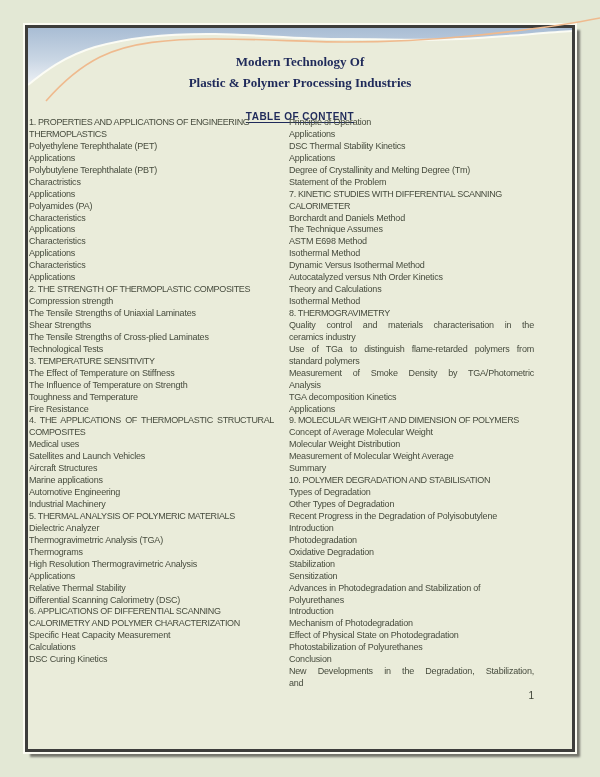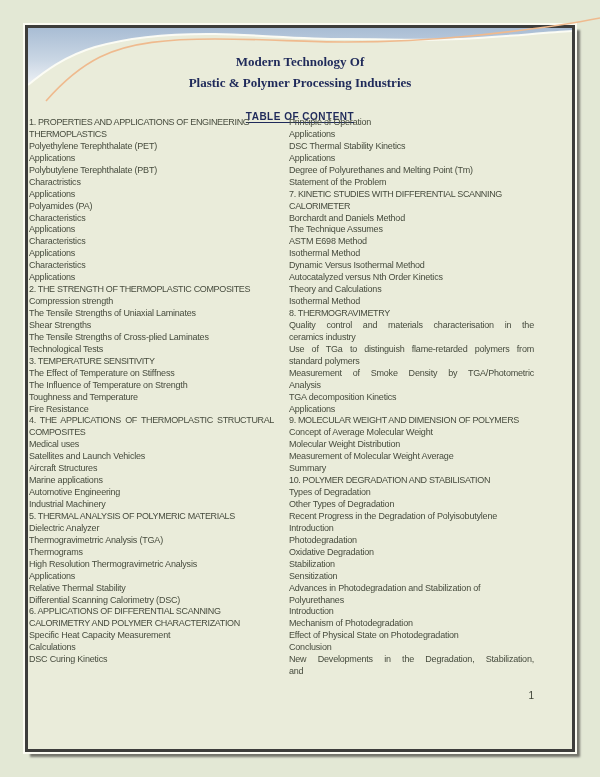--- a/index.html
+++ b/index.html
@@ -128,21 +128,21 @@
       <div class="toc-line caps">CALORIMETRY AND POLYMER CHARACTERIZATION</div>
       <div class="toc-line">Specific Heat Capacity Measurement</div>
       <div class="toc-line">Calculations</div>
       <div class="toc-line">DSC Curing Kinetics</div>
     </div>
   <div class="col">
       <div class="toc-line">Principle of Operation</div>
       <div class="toc-line">Applications</div>
       <div class="toc-line">DSC Thermal Stability Kinetics</div>
       <div class="toc-line">Applications</div>
-      <div class="toc-line">Degree of Polyurethanes and Melting Point (Tm)</div>
+      <div class="toc-line">Degree of Crystallinity and Melting Degree (Tm)</div>
       <div class="toc-line">Statement of the Problem</div>
       <div class="toc-line caps">7. KINETIC STUDIES WITH DIFFERENTIAL SCANNING</div>
       <div class="toc-line caps">CALORIMETER</div>
       <div class="toc-line">Borchardt and Daniels Method</div>
       <div class="toc-line">The Technique Assumes</div>
       <div class="toc-line">ASTM E698 Method</div>
       <div class="toc-line">Isothermal Method</div>
       <div class="toc-line">Dynamic Versus Isothermal Method</div>
       <div class="toc-line">Autocatalyzed versus Nth Order Kinetics</div>
       <div class="toc-line">Theory and Calculations</div>
@@ -168,19 +168,20 @@
       <div class="toc-line">Introduction</div>
       <div class="toc-line">Photodegradation</div>
       <div class="toc-line">Oxidative Degradation</div>
       <div class="toc-line">Stabilization</div>
       <div class="toc-line">Sensitization</div>
       <div class="toc-line">Advances in Photodegradation and Stabilization of</div>
       <div class="toc-line">Polyurethanes</div>
       <div class="toc-line">Introduction</div>
       <div class="toc-line">Mechanism of Photodegradation</div>
       <div class="toc-line">Effect of Physical State on Photodegradation</div>
+      <div class="toc-line">Photostabilization of Polyurethanes</div>
       <div class="toc-line">Conclusion</div>
       <div class="toc-line just">New Developments in the Degradation, Stabilization,</div>
       <div class="toc-line">and</div>
     </div>
 </div>
 
 <div class="page-number">1</div>
 
 </body></html>

